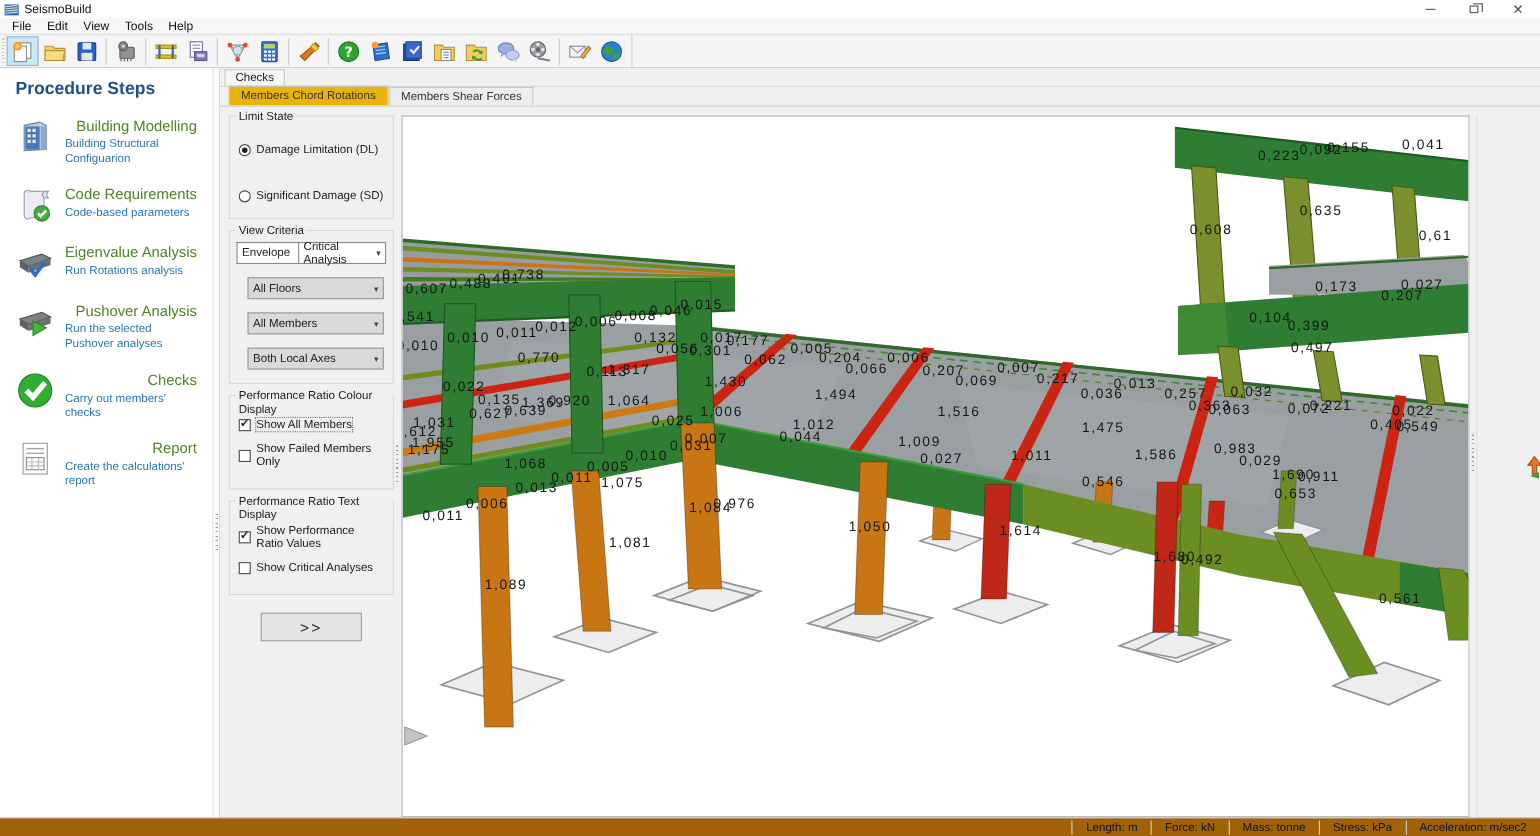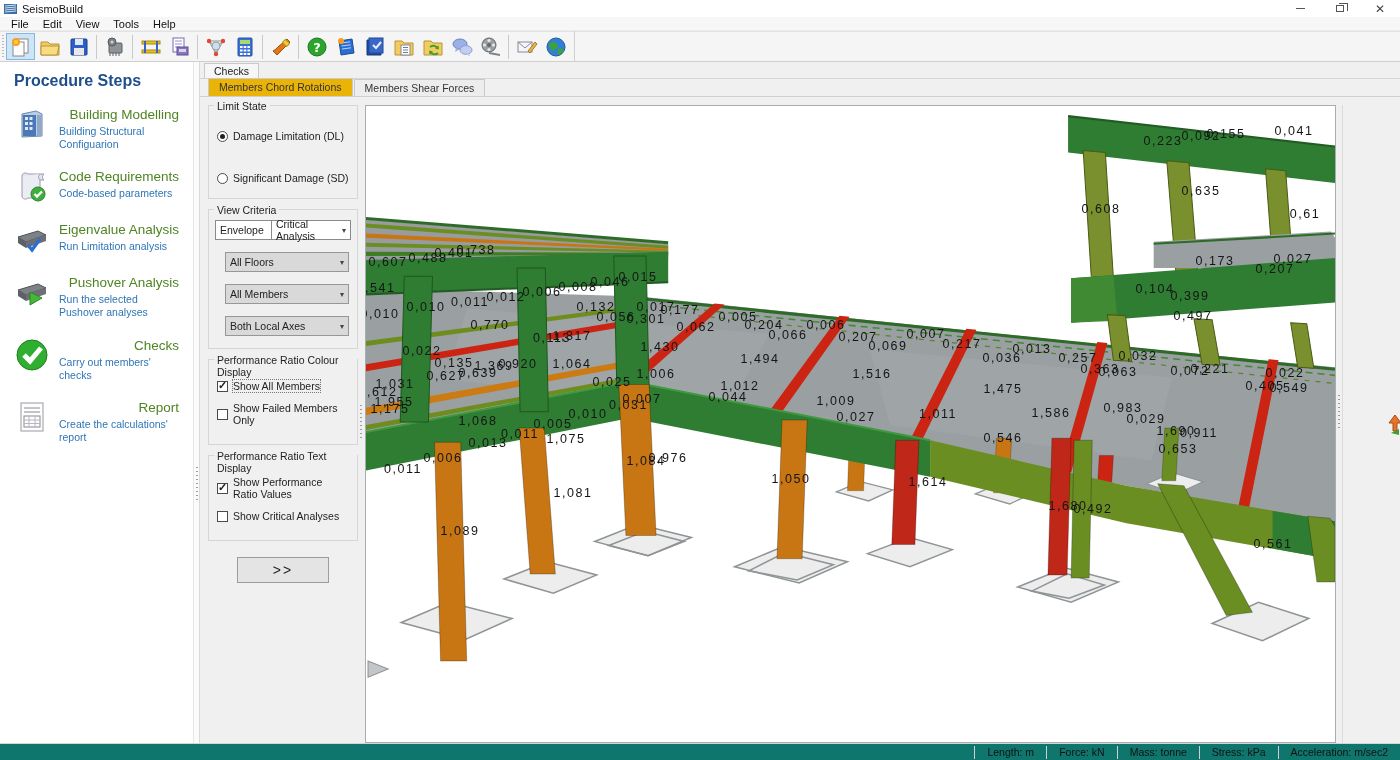--- a/index.html
+++ b/index.html
@@ -81,21 +81,21 @@
   .mlabel { position:absolute; transform:translate(-50%,-50%); font-size:12.5px; letter-spacing:1.5px; color:#151515; white-space:nowrap; font-family:"Liberation Sans",sans-serif; }
 
   
   .right-splitter { width:6px; flex:0 0 auto; position:relative; background:#f0f0f0; }
   .right-splitter::after { content:''; position:absolute; left:2px; top:290px; width:2px; height:34px; background:repeating-linear-gradient(#9b9b9b 0 1px, transparent 1px 4px); }
   .right-rail { width:58px; flex:0 0 auto; background:#f0f0f0; border-left:1px solid #dcdcdc; display:flex; flex-direction:row; align-items:center; padding-top:30px;padding-left:44px; }
   .rail-btn { width:34px; height:34px; display:flex; align-items:center; justify-content:center; margin-bottom:26px; }
   .btn-update { width:48px; background:#fcfcfc; border:1px solid #b5b5b5; box-shadow:1px 1px 2px rgba(0,0,0,.25); font-size:10.5px; color:#222; text-align:center; padding:3px 1px; line-height:1.35; }
 
   
-  .statusbar { height:17px; background:#0f766e; border-top:1px solid #d4d4d4; display:flex; align-items:center; flex:0 0 auto; font-size:10.5px; color:#111; }
+  .statusbar { height:17px; background:#a16207; border-top:1px solid #d4d4d4; display:flex; align-items:center; flex:0 0 auto; font-size:10.5px; color:#111; }
   .statusbar .spacer { flex:1; }
   .st-cell { padding:0 12px; border-left:1px solid #cfcfcf; height:13px; line-height:13px; white-space:nowrap; }
 </style>
 </head>
 <body>
 
 <div id="app">
 
   <div class="titlebar">
     <svg class="appicon" viewBox="0 0 14 12">
@@ -319,21 +319,21 @@
 
       <div class="step">
         <svg class="sicon" viewBox="0 0 36 36">
             <path d="M4 16 L24 10 L32 14 L12 21 Z" fill="#7d8287" stroke="#4e5154"></path>
             <path d="M4 16 L12 21 L12 27 L4 22 Z" fill="#5d6165"></path>
             <path d="M12 21 L32 14 L32 20 L12 27 Z" fill="#6c7074"></path>
             <path d="M14 24 l4 5 l8 -11" stroke="#2b6fd4" stroke-width="3.4" fill="none"></path>
           </svg>
         <div>
             <div class="stitle">Eigenvalue Analysis</div>
-            <div class="ssub">Run Limitation analysis</div>
+            <div class="ssub">Run Rotations analysis</div>
           </div>
       </div>
 
       <div class="step">
         <svg class="sicon" viewBox="0 0 36 36">
             <path d="M4 16 L24 10 L32 14 L12 21 Z" fill="#7d8287" stroke="#4e5154"></path>
             <path d="M4 16 L12 21 L12 27 L4 22 Z" fill="#5d6165"></path>
             <path d="M12 21 L32 14 L32 20 L12 27 Z" fill="#6c7074"></path>
             <path d="M16 18 L28 24 L16 31 Z" fill="#47b53a" stroke="#2f8526"></path>
           </svg>

